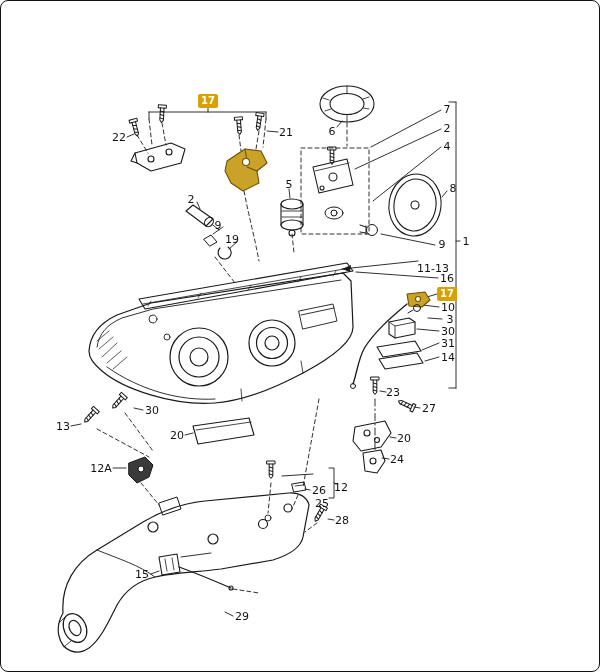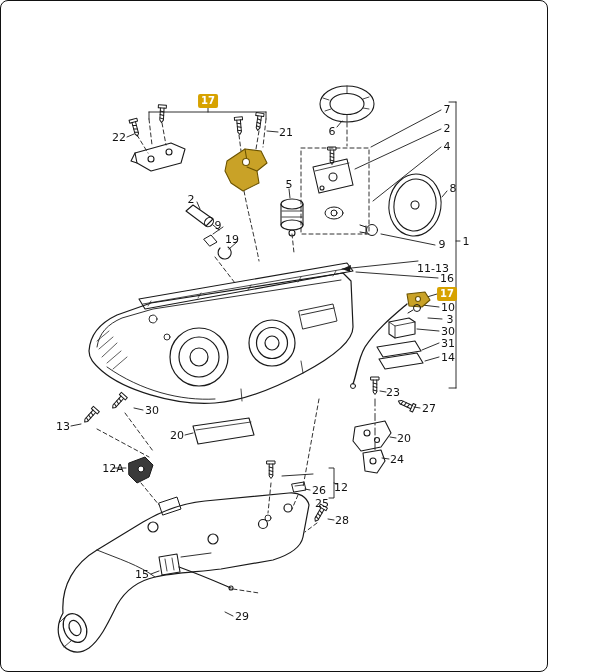--- a/index.html
+++ b/index.html
@@ -1,18 +1,18 @@
 <!DOCTYPE html>
 <html style="--hl: #d7a200; --hlText: #ffffff;"><head>
 <meta charset="utf-8">
 <style>
   html,body { margin:0; padding:0; background:#fff; }
   #canvas {
     position:relative;
-    width:548px; height:672px;
+    width:600px; height:672px;
     box-sizing:border-box;
     border:1px solid #111;
     border-radius:8px;
     background:#fff;
     overflow:hidden;
     font-family:"DejaVu Sans", sans-serif;
   }
   svg.art { position:absolute; left:0; top:0; }
   #labels { position:absolute; left:0; top:0; width:100%; height:100%; }
   .label {
@@ -307,21 +307,21 @@
       <div class="label" style="left: 449px; top: 318px;">3</div>
       <div class="label" style="left: 447px; top: 330px;">30</div>
       <div class="label" style="left: 447px; top: 342px;">31</div>
       <div class="label" style="left: 447px; top: 356px;">14</div>
       <div class="label" style="left: 190px; top: 198px;">2</div>
       <div class="label" style="left: 217px; top: 224px;">9</div>
       <div class="label" style="left: 231px; top: 238px;">19</div>
       <div class="label" style="left: 62px; top: 425px; text-align: right;">13</div>
       <div class="label" style="left: 151px; top: 409px;">30</div>
       <div class="label" style="left: 176px; top: 434px;">20</div>
-      <div class="label" style="left: 100px; top: 467px; margin-left: 12px;">12A</div>
+      <div class="label" style="left: 100px; top: 467px;">12A</div>
       <div class="label" style="left: 392px; top: 391px;">23</div>
       <div class="label" style="left: 428px; top: 407px;">27</div>
       <div class="label" style="left: 403px; top: 437px;">20</div>
       <div class="label" style="left: 396px; top: 458px;">24</div>
       <div class="label" style="left: 321px; top: 472px; margin-top: 30px;">25</div>
       <div class="label" style="left: 318px; top: 489px;">26</div>
       <div class="label" style="left: 340px; top: 486px;">12</div>
       <div class="label" style="left: 341px; top: 519px;">28</div>
       <div class="label" style="left: 141px; top: 573px;">15</div>
       <div class="label" style="left: 241px; top: 615px;">29</div>

